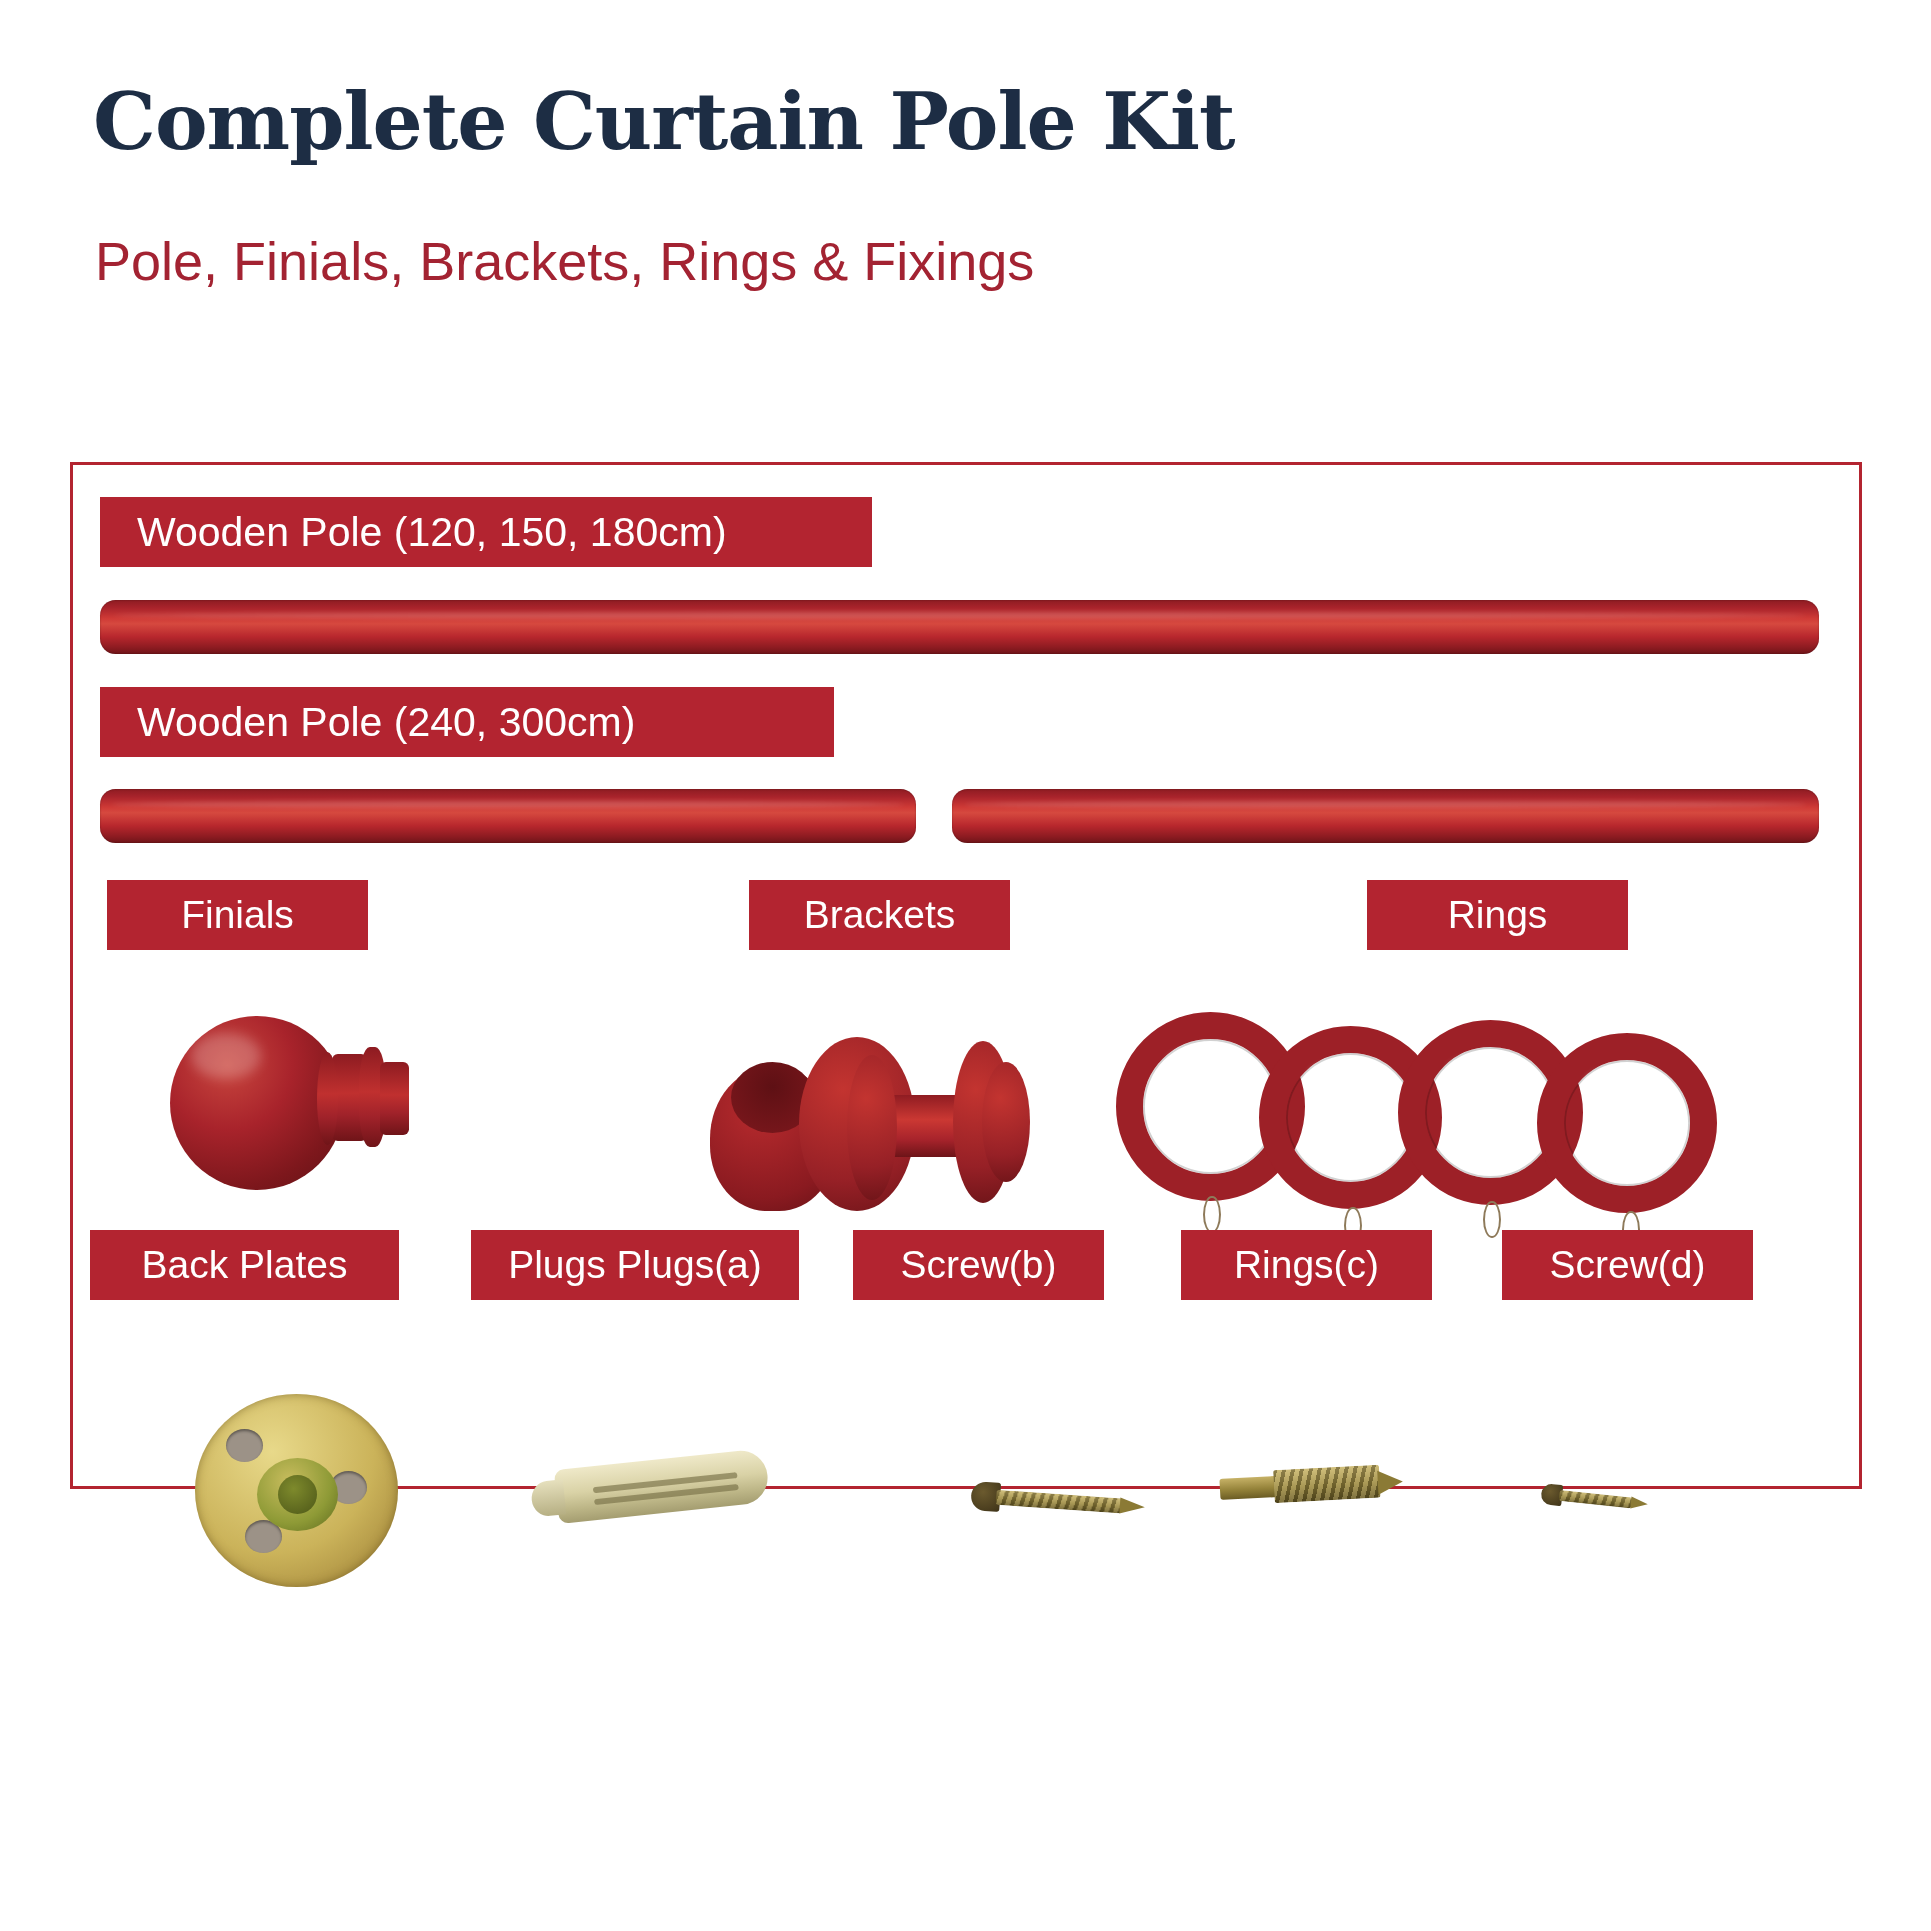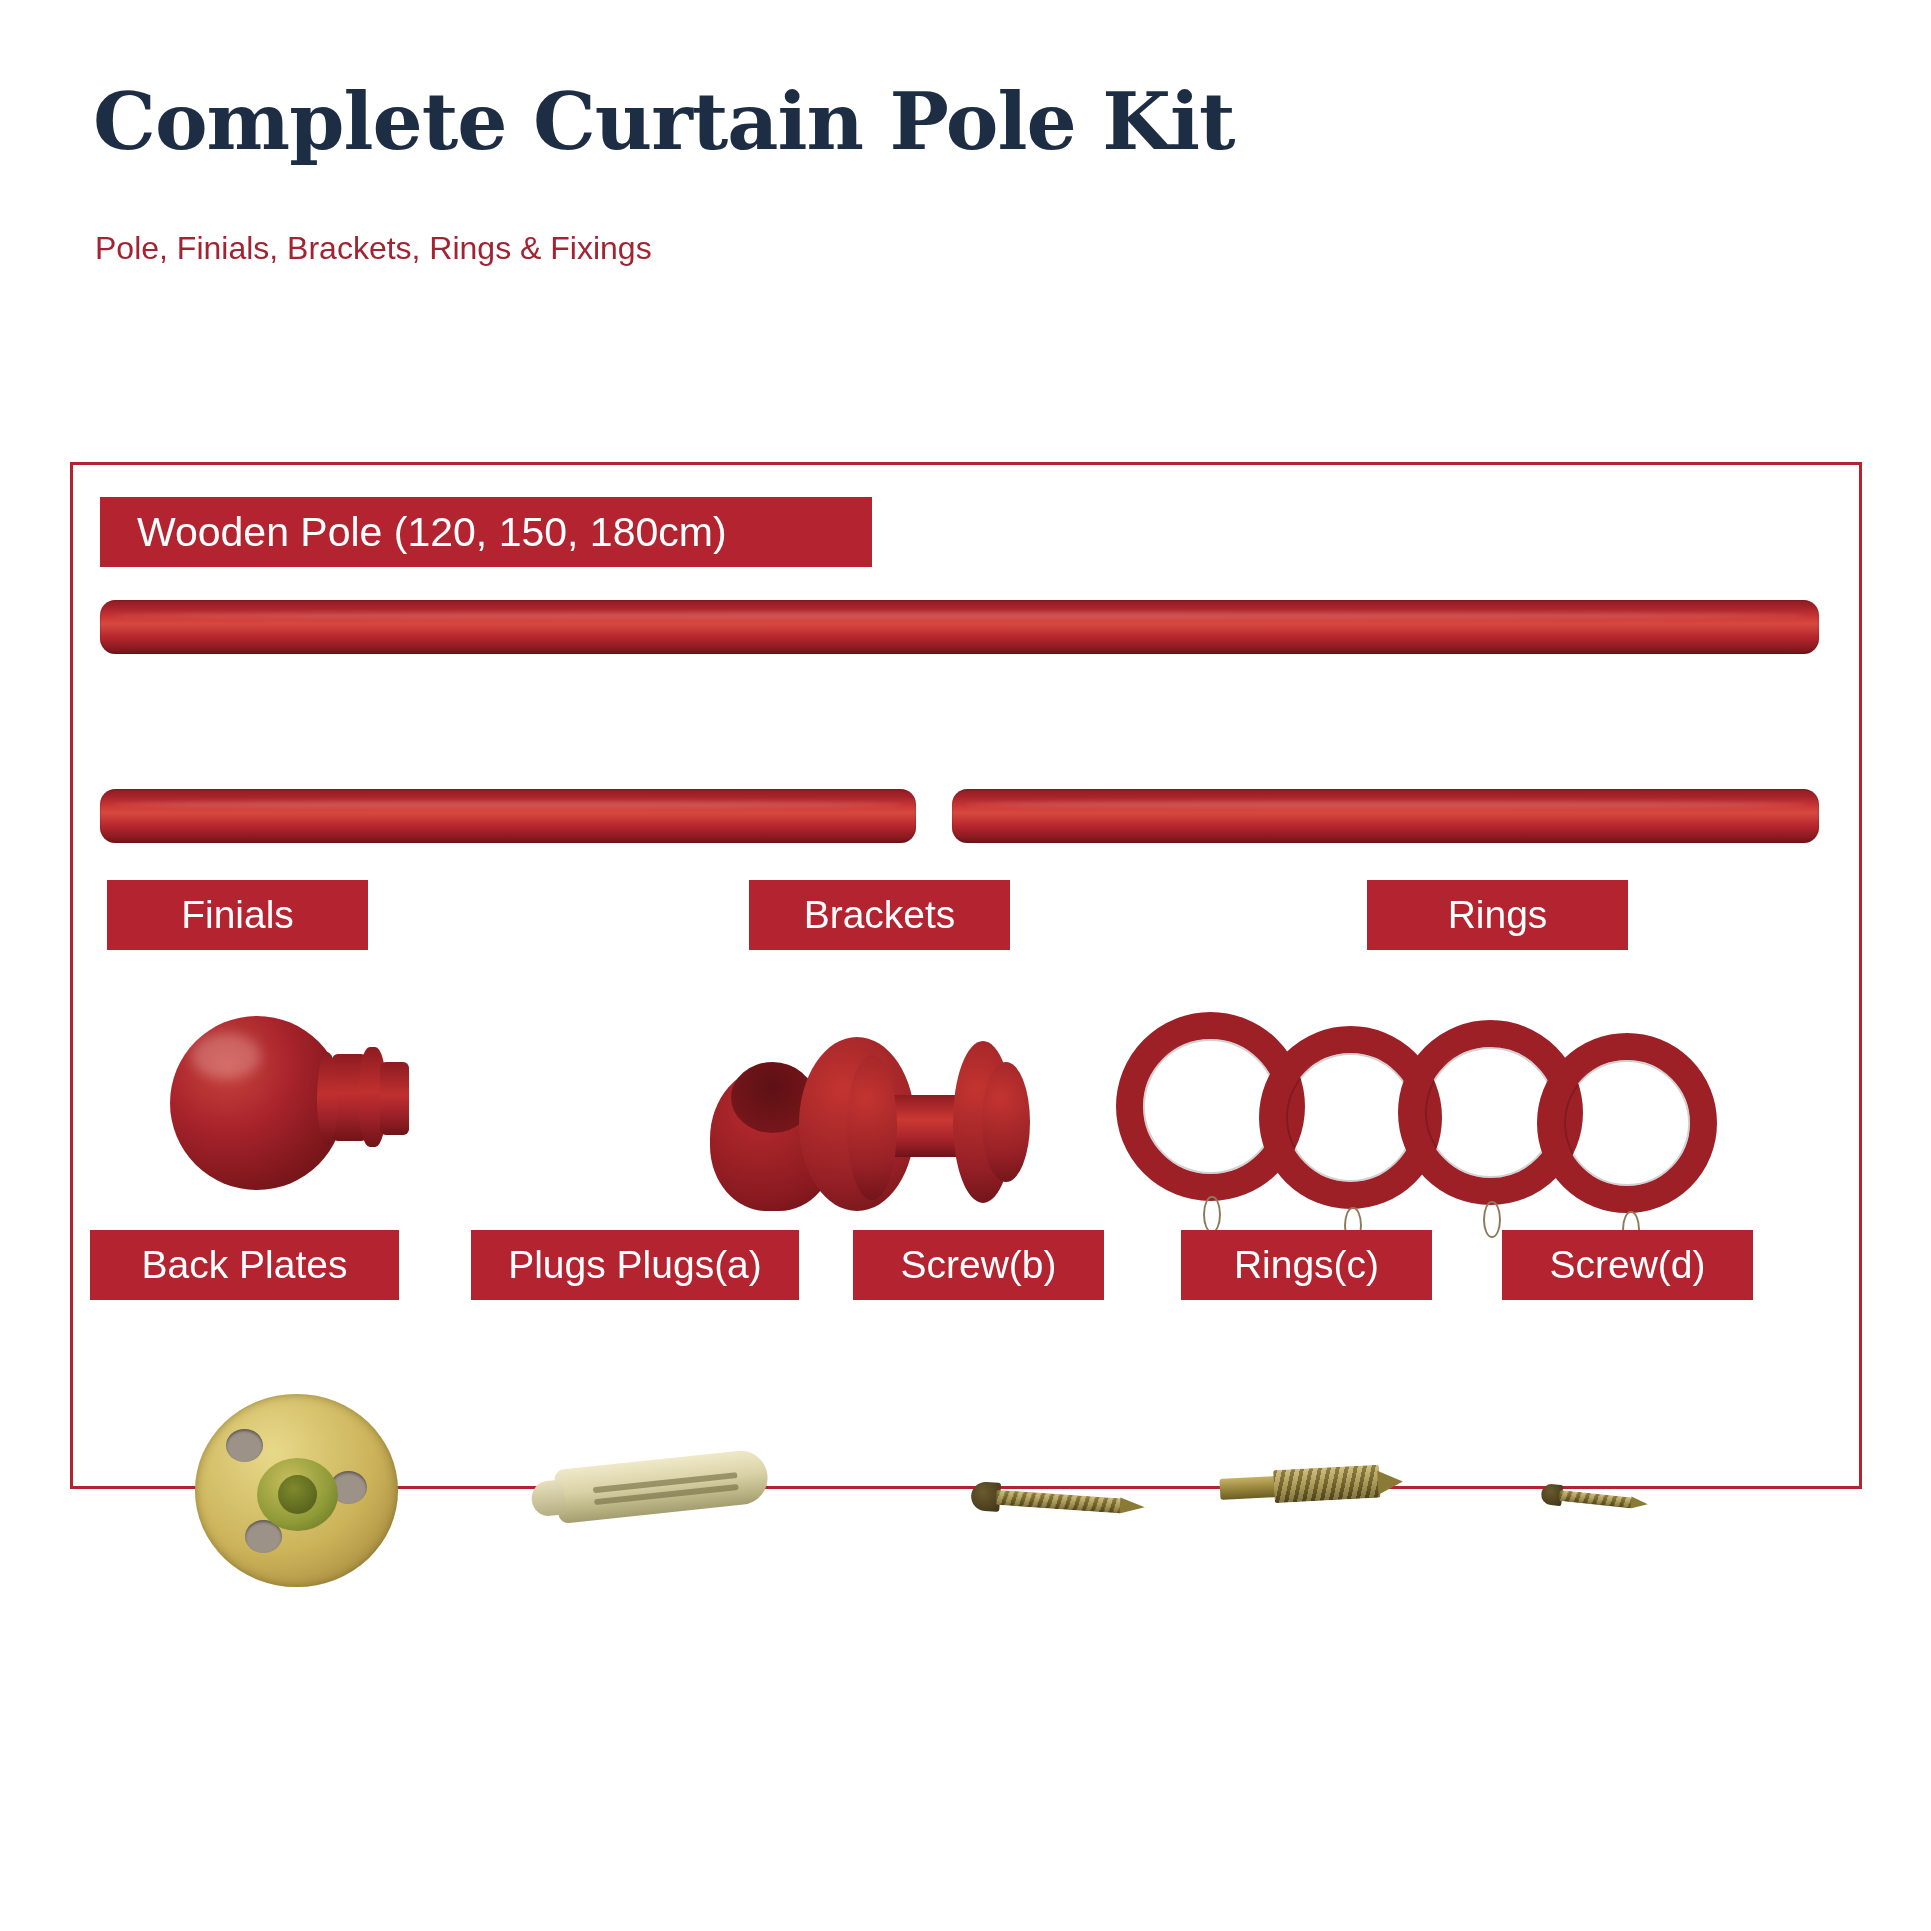--- a/index.html
+++ b/index.html
@@ -24,21 +24,21 @@
     font-weight: bold;
     font-size: 79px;
     letter-spacing: -1px;
     color: #1d2d44;
     white-space: nowrap;
   }
   #page-subtitle {
     position: absolute;
     left: 95px;
     top: 230px;
-    font-size: 32px;
+    font-size: 54px;
     color: #a32332;
     white-space: nowrap;
   }
 
   
   #panel {
     position: absolute;
     left: 70px;
     top: 462px;
     width: 1792px;
@@ -239,20 +239,21 @@
 
 <div id="page-title">Complete Curtain Pole Kit</div>
 <div id="page-subtitle">Pole, Finials, Brackets, Rings &amp; Fixings</div>
 
 <div id="panel">
 
   <div class="chip left" style="left:27px; top:32px; width:772px; height:70px; font-size:41px;">Wooden Pole (120, 150, 180cm)</div>
 
   <div class="pole" style="left:27px; top:135px; width:1719px; height:54px;"></div>
 
+  <div class="chip left" style="left:27px; top:222px; width:734px; height:70px; font-size:41px;">Wooden Pole (240, 300cm)</div>
 
   <div class="pole" style="left:27px; top:324px; width:816px; height:54px;"></div>
   <div class="pole" style="left:879px; top:324px; width:867px; height:54px;"></div>
 
   <div class="caption-row">
     <div class="chip center" style="left:34px; top:415px; width:261px; height:70px;">Finials</div>
     <div class="chip center" style="left:676px; top:415px; width:261px; height:70px;">Brackets</div>
     <div class="chip center" style="left:1294px; top:415px; width:261px; height:70px;">Rings</div>
   </div>
 

